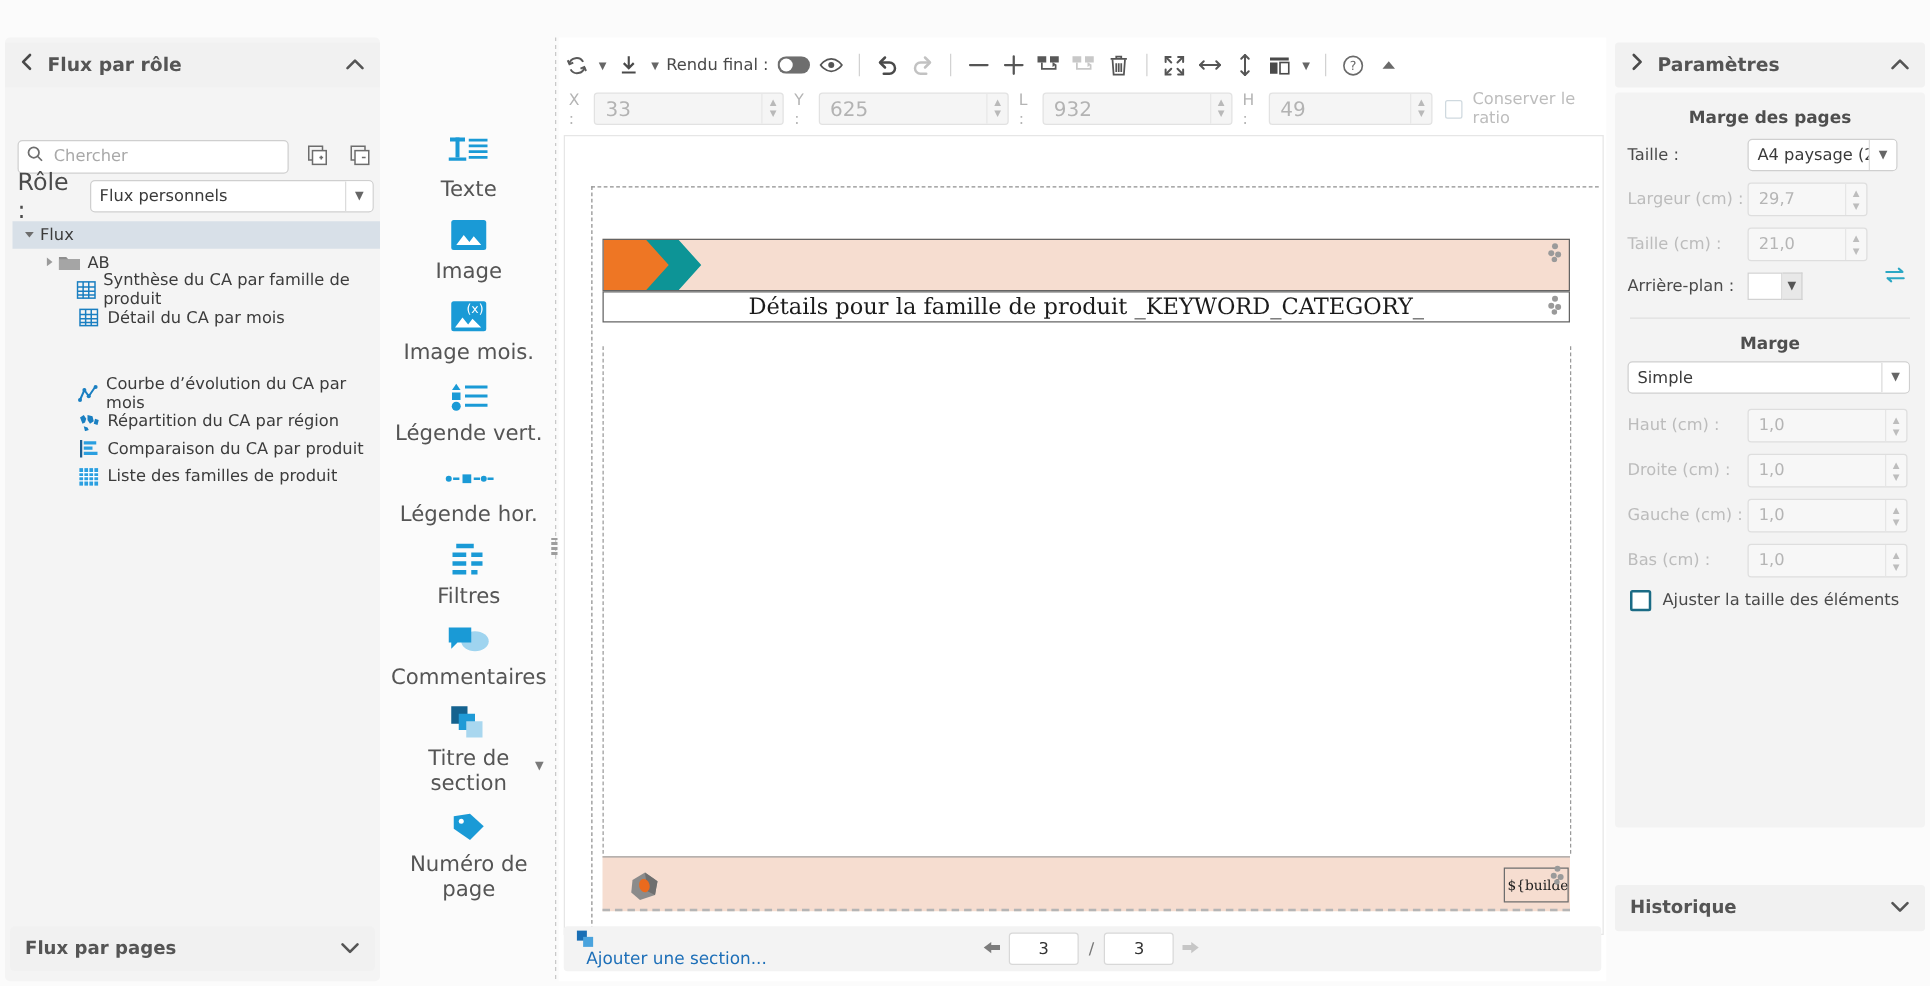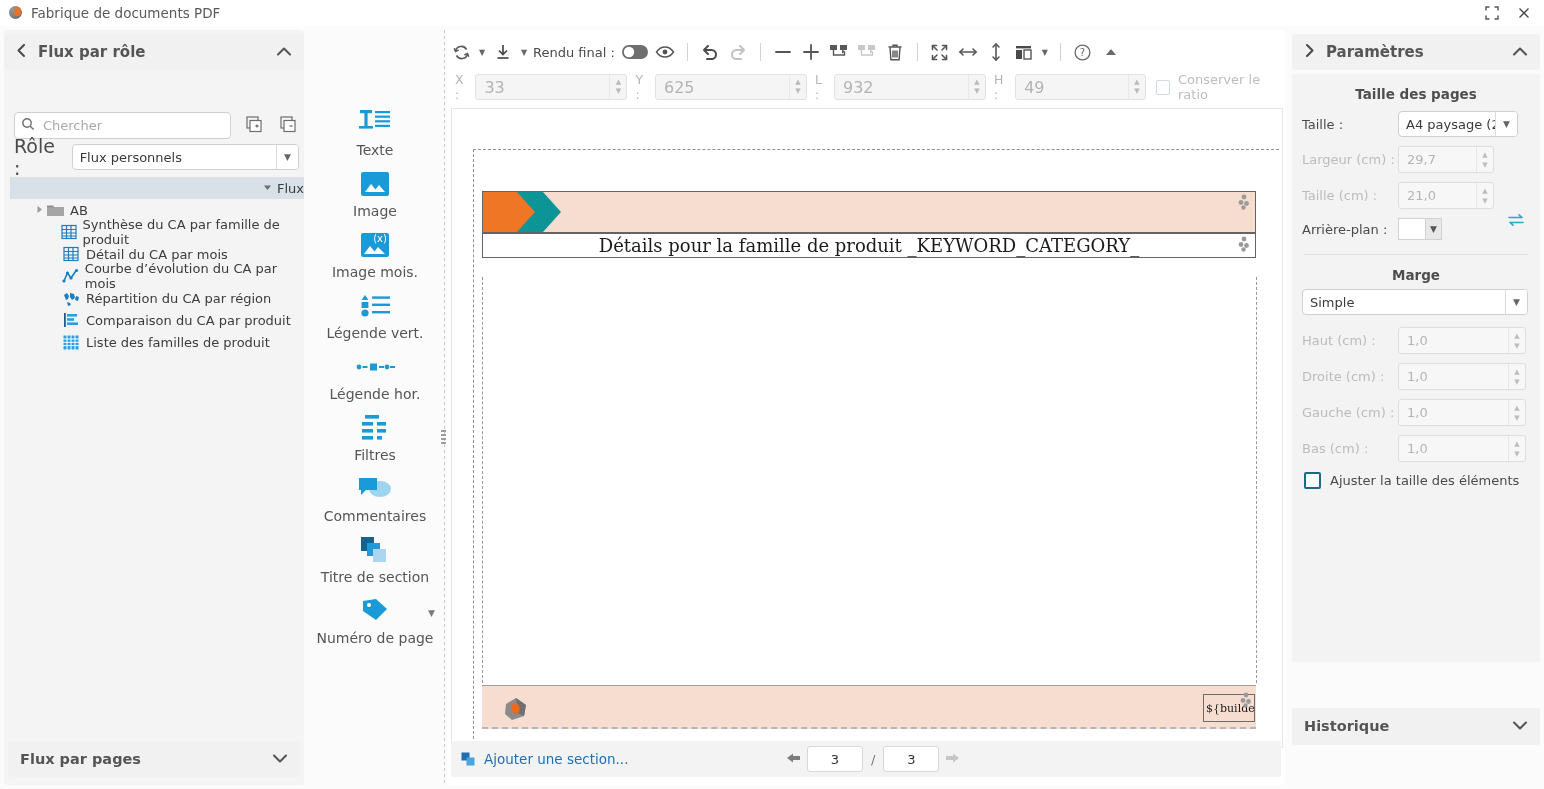--- a/index.html
+++ b/index.html
@@ -70,36 +70,36 @@
   .combo .val { padding: 0 7px; font-size: 13px; color: #3a3a3a; white-space: nowrap; overflow: hidden; }
   .combo .arrow {
     position: absolute; right: 0; top: 0; width: 22px; height: 100%;
     border-left: 1px solid #dcdcdc; background: #fff;
     display: flex; align-items: center; justify-content: center; font-size: 9px; color: #666;
   }
   .role-combo { width: 235px; }
 
   .tree { position: absolute; left: 6px; top: 147px; width: 294px; }
   .tree-row { height: 22px; display: flex; align-items: center; font-size: 13px; color: #3c3c3c; }
-  .tree-row.sel { background: #d8e0e8; justify-content: flex-end; }
+  .tree-row.sel { background: #d8e0e8; }
   .tw { width: 14px; text-align: center; font-size: 8px; color: #6d6d6d; }
   .tree-ico { width: 18px; height: 16px; margin-right: 6px; display: inline-flex; align-items: center; justify-content: center; }
 
   .left-foot {
     position: absolute; left: 4px; bottom: 8px; width: 292px; height: 36px;
     background: #f1f1f1; border-radius: 4px; display: flex; align-items: center;
   }
   .left-foot .t { margin-left: 12px; font-weight: bold; font-size: 14.5px; color: #555; }
   .left-foot .c { position: absolute; right: 12px; font-size: 15px; color: #555; }
 
   
   .palette { position: absolute; left: 312px; top: 105px; width: 126px; }
   .pal-item { width: 126px; margin-bottom: 8px; text-align: center; }
   .pal-ico { height: 36px; display: flex; align-items: center; justify-content: center; }
-  .pal-lbl { font-size: 14px; color: #555; margin-top: 1px; }
+  .pal-lbl { font-size: 17px; color: #555; margin-top: 1px; }
   .pal-more { position: absolute; right: 0px; bottom: 16px; font-size: 9px; color: #7a7a7a; }
 
   .vsplit { position: absolute; left: 441px; top: 30px; width: 6px; height: 755px; }
   .vsplit .line { position: absolute; left: 3px; top: 0; width: 1px; height: 100%;
     background: repeating-linear-gradient(to bottom, #c9c9c9 0 3px, transparent 3px 6px); }
   .vsplit .grip { position: absolute; left: 0px; top: 400px; width: 5px; height: 14px;
     background: repeating-linear-gradient(to bottom, #9e9e9e 0 2px, transparent 2px 4px); }
 
   
   .center { position: absolute; left: 447px; top: 30px; width: 838px; height: 755px; background: #ffffff; }
@@ -157,21 +157,21 @@
   }
   .dash-bottom { position: absolute; left: 30px; top: 618px; width: 774px; height: 0;
     border-top: 2px dashed #b5b5b5; }
   .vdash-l { position: absolute; left: 30px; top: 168px; width: 0; height: 406px; border-left: 1px dashed #9a9a9a; }
   .vdash-r { position: absolute; left: 804px; top: 168px; width: 0; height: 406px; border-left: 1px dashed #9a9a9a; }
   .page-guide-bot { position: absolute; left: 21px; top: 638px; width: 806px; height: 0; border-top: 1px dashed #8f8f8f; }
   .gear-handle { position: absolute; width: 14px; height: 16px; }
 
   .statusbar { position: absolute; left: 4px; bottom: 8px; width: 830px; height: 36px;
     background: #f3f3f3; border-radius: 3px; display: flex; align-items: center; }
-  .add-sec { display: flex; align-items: flex-end; margin-left: 10px; }
+  .add-sec { display: flex; align-items: flex-start; margin-left: 10px; flex-direction: column; }
   .add-sec .lnk { color: #1d6fb8; font-size: 13.5px; margin-left: 8px; }
   .pager { position: absolute; left: 330px; display: flex; align-items: center; }
   .pgbtn { width: 26px; text-align: center; font-size: 16px; color: #7c7c7c; }
   .pgbtn.dis { color: #c6c6c6; }
   .pgbox { width: 56px; height: 26px; background: #fff; border: 1px solid #d8d8d8; border-radius: 3px;
     display: flex; align-items: center; justify-content: center; font-size: 13px; color: #333; }
   .pgsep { margin: 0 8px; color: #777; }
 
   
   .right { position: absolute; right: 4px; top: 30px; width: 248px; height: 755px; }
@@ -208,43 +208,20 @@
     display: flex; align-items: center; }
   .acc .t { margin-left: 12px; font-weight: bold; font-size: 14.5px; color: #555; }
   .acc .c { position: absolute; right: 12px; font-size: 15px; color: #555; }
   .acc1 { top: 640px; } .acc2 { top: 679px; } .acc3 { top: 678px; }
 </style>
 </head>
 <body>
 
 <div class="app">
 
-  <div class="titlebar">
-    <div class="app-icon">
-      <div class="ball"></div>
-        <div class="dot"></div>
-    </div>
-    <div class="title">Fabrique de documents PDF</div>
-    <div class="win-btns">
-      <div class="win-btn">
-        <svg width="14" height="14" viewBox="0 0 14 14">
-            <g fill="none" stroke="#555" stroke-width="1.4">
-          <path d="M1 4.5V1h3.5M9.5 1H13v3.5M13 9.5V13H9.5M4.5 13H1V9.5"></path>
-            </g>
-          </svg>
-      </div>
-      <div class="win-btn close">
-        <svg width="14" height="14" viewBox="0 0 14 14">
-            <g stroke="#444" stroke-width="1.3">
-          <path d="M2.5 2.5l9 9M11.5 2.5l-9 9"></path>
-            </g>
-          </svg>
-      </div>
-    </div>
-  </div>
 
   <div class="left">
     <div class="left-hdr">
       <div class="back">
         <svg width="15" height="15" viewBox="0 0 15 15">
             <path d="M10 2L4.5 7.5 10 13" fill="none" stroke="#4a4a4a" stroke-width="2.1" stroke-linecap="round" stroke-linejoin="round"></path>
           </svg>
       </div>
       <div class="ttl">Flux par rôle</div>
       <div class="coll">
@@ -331,21 +308,21 @@
           <span class="tree-ico">
             <svg width="16" height="16" viewBox="0 0 16 16">
               <g fill="none" stroke="#1a7fc1" stroke-width="1.2">
                 <rect x="1" y="1.5" width="14" height="13"></rect>
                 <path d="M1 5.5h14M1 9h14M1 12h14M5.5 1.5v13M10 1.5v13"></path>
               </g>
             </svg>
           </span>
           <span>Détail du CA par mois</span>
         </div>
-        <div class="tree-row" style="padding-left: 38px;">
+        <div class="tree-row" style="padding-left: 38px; margin-top: 39px;">
           <span class="tw"></span>
           <span class="tree-ico">
             <svg width="17" height="16" viewBox="0 0 17 16">
               <polyline points="2,13 5.5,5 9,10 14.5,2" fill="none" stroke="#1a7fc1" stroke-width="1.6"></polyline>
               <g fill="#1a7fc1">
                 <circle cx="2" cy="13" r="1.6"></circle>
                 <circle cx="5.5" cy="5" r="1.6"></circle>
                 <circle cx="9" cy="10" r="1.6"></circle>
                 <circle cx="14.5" cy="2.5" r="1.6"></circle>
               </g>
@@ -798,21 +775,21 @@
       </div>
       <div class="ttl">Paramètres</div>
       <div class="coll">
         <svg width="16" height="11" viewBox="0 0 16 11">
             <path d="M2 8.5L8 2.5l6 6" fill="none" stroke="#555" stroke-width="2.1" stroke-linecap="round" stroke-linejoin="round"></path>
           </svg>
       </div>
     </div>
 
     <div class="params-body">
-      <div class="sect-title">Taille des pages</div>
+      <div class="sect-title">Marge des pages</div>
 
       <div class="frow">
         <div class="lb">Taille :</div>
         <div class="combo size-combo">
           <div class="val">A4 paysage (29</div>
           <div class="arrow">▼</div>
         </div>
       </div>
 
       <div class="frow">

